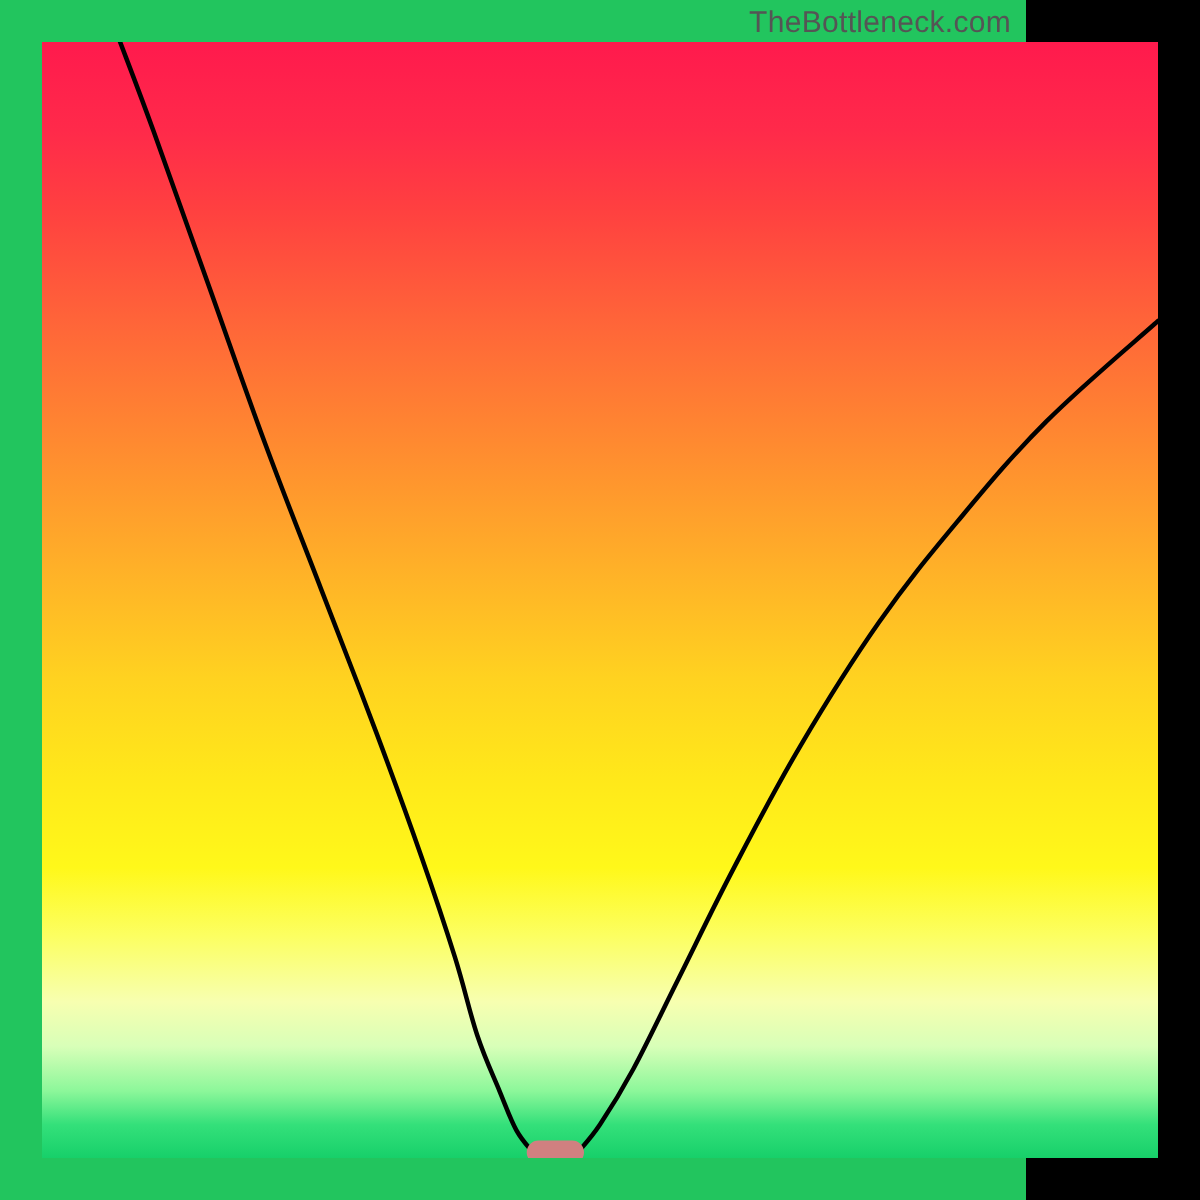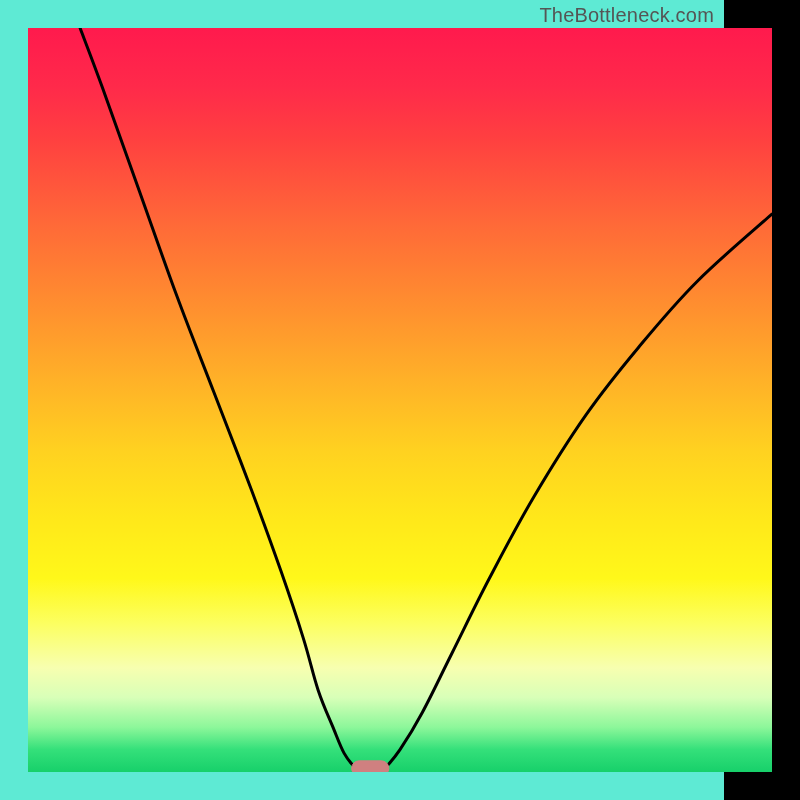--- a/index.html
+++ b/index.html
@@ -10,22 +10,21 @@
     background: #000000;
     overflow: hidden;
     font-family: Arial, Helvetica, sans-serif;
   }
   .frame {
     position: absolute;
     left: 0;
     top: 0;
     width: 684px;
     height: 800px;
-    background: #5eead4;
-    padding-left: 40px;
+    background: #22c55e;
   }
   .plot-area {
     position: absolute;
     left: 28px;
     top: 28px;
     width: 744px;
     height: 744px;
     overflow: hidden;
   }
   .gradient-bg {

